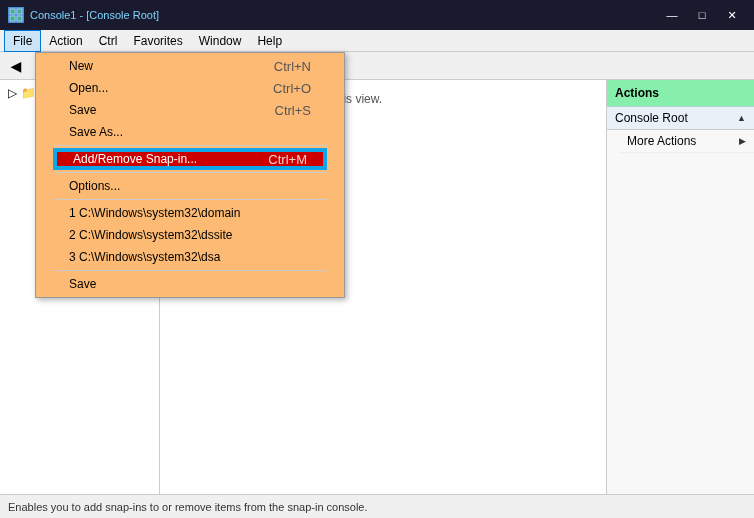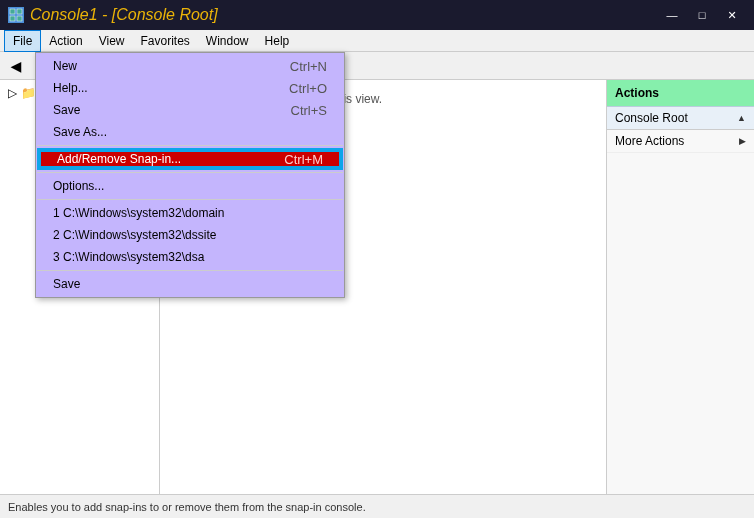--- a/index.html
+++ b/index.html
@@ -32,23 +32,22 @@
       width: 16px;
       height: 16px;
       background: #4a90d9;
       display: flex;
       align-items: center;
       justify-content: center;
       font-size: 10px;
       color: white;
     }
     .title-text {
-      font-size: 16px;
-      color: #eab308;
-      font-style: italic;
+      font-size: 11px;
+      color: #7dd3fc;
     }
     .title-bar-controls {
       display: flex;
       gap: 2px;
     }
     .title-btn {
       width: 28px;
       height: 20px;
       display: flex;
       align-items: center;
@@ -173,20 +172,21 @@
       cursor: pointer;
     }
     .actions-item {
       padding: 4px 8px;
       font-size: 12px;
       display: flex;
       align-items: center;
       justify-content: space-between;
       cursor: pointer;
       border-bottom: 1px solid #eee;
+      margin-left: 12px;
     }
 
     
     .status-bar {
       height: 24px;
       background: #f0f0f0;
       border-top: 1px solid #ccc;
       display: flex;
       align-items: center;
       padding: 0 8px;
@@ -195,25 +195,25 @@
       position: absolute;
       bottom: 0;
       left: 0;
       right: 0;
     }
     .dropdown-menu {
       position: absolute;
       top: 52px;
       left: 35px;
       width: 310px;
-      background: #c4b5fd;
+      background: #fdba74;
       border: 1px solid #999;
       box-shadow: 2px 2px 6px rgba(0,0,0,0.3);
       z-index: 200;
-      padding: 2px 1px;
+      padding: 2px 17px;
     }
     .dropdown-item {
       display: flex;
       align-items: center;
       justify-content: space-between;
       padding: 4px 16px;
       cursor: pointer;
       font-size: 12px;
       height: 22px;
     }
@@ -265,21 +265,21 @@
   <div class="title-bar-controls">
     <button class="title-btn">—</button>
     <button class="title-btn">□</button>
     <button class="title-btn close">✕</button>
   </div>
 </div>
 
 <div class="menu-bar">
   <div class="menu-item file-menu-active">File</div>
   <div class="menu-item">Action</div>
-  <div class="menu-item">View</div>
+  <div class="menu-item">Ctrl</div>
   <div class="menu-item">Favorites</div>
   <div class="menu-item">Window</div>
   <div class="menu-item">Help</div>
 </div>
 
 <div class="toolbar">
   <button class="toolbar-btn" title="Back">◀</button>
   <button class="toolbar-btn" title="Forward">▶</button>
   <button class="toolbar-btn" title="Up">↑</button>
   <div class="toolbar-separator"></div>
@@ -316,21 +316,21 @@
     </div>
   </div>
 </div>
 
 <div class="dropdown-menu">
   <div class="dropdown-item">
     <span>New</span>
     <span class="shortcut">Ctrl+N</span>
   </div>
   <div class="dropdown-item">
-    <span>Help...</span>
+    <span>Open...</span>
     <span class="shortcut">Ctrl+O</span>
   </div>
   <div class="dropdown-item">
     <span>Save</span>
     <span class="shortcut">Ctrl+S</span>
   </div>
   <div class="dropdown-item">
     <span>Save As...</span>
     <span class="shortcut"></span>
   </div>
@@ -353,14 +353,14 @@
   <div class="dropdown-item">
     <span>3 C:\Windows\system32\dsa</span>
   </div>
   <div class="dropdown-separator"></div>
   <div class="dropdown-item">
     <span>Save</span>
   </div>
 </div>
 
 <div class="status-bar">
-  <span>Enables you to add snap-ins to or remove them from the snap-in console.</span>
+  <span>Enables you to add snap-ins to or remove items from the snap-in console.</span>
 </div>
 
 </body></html>

